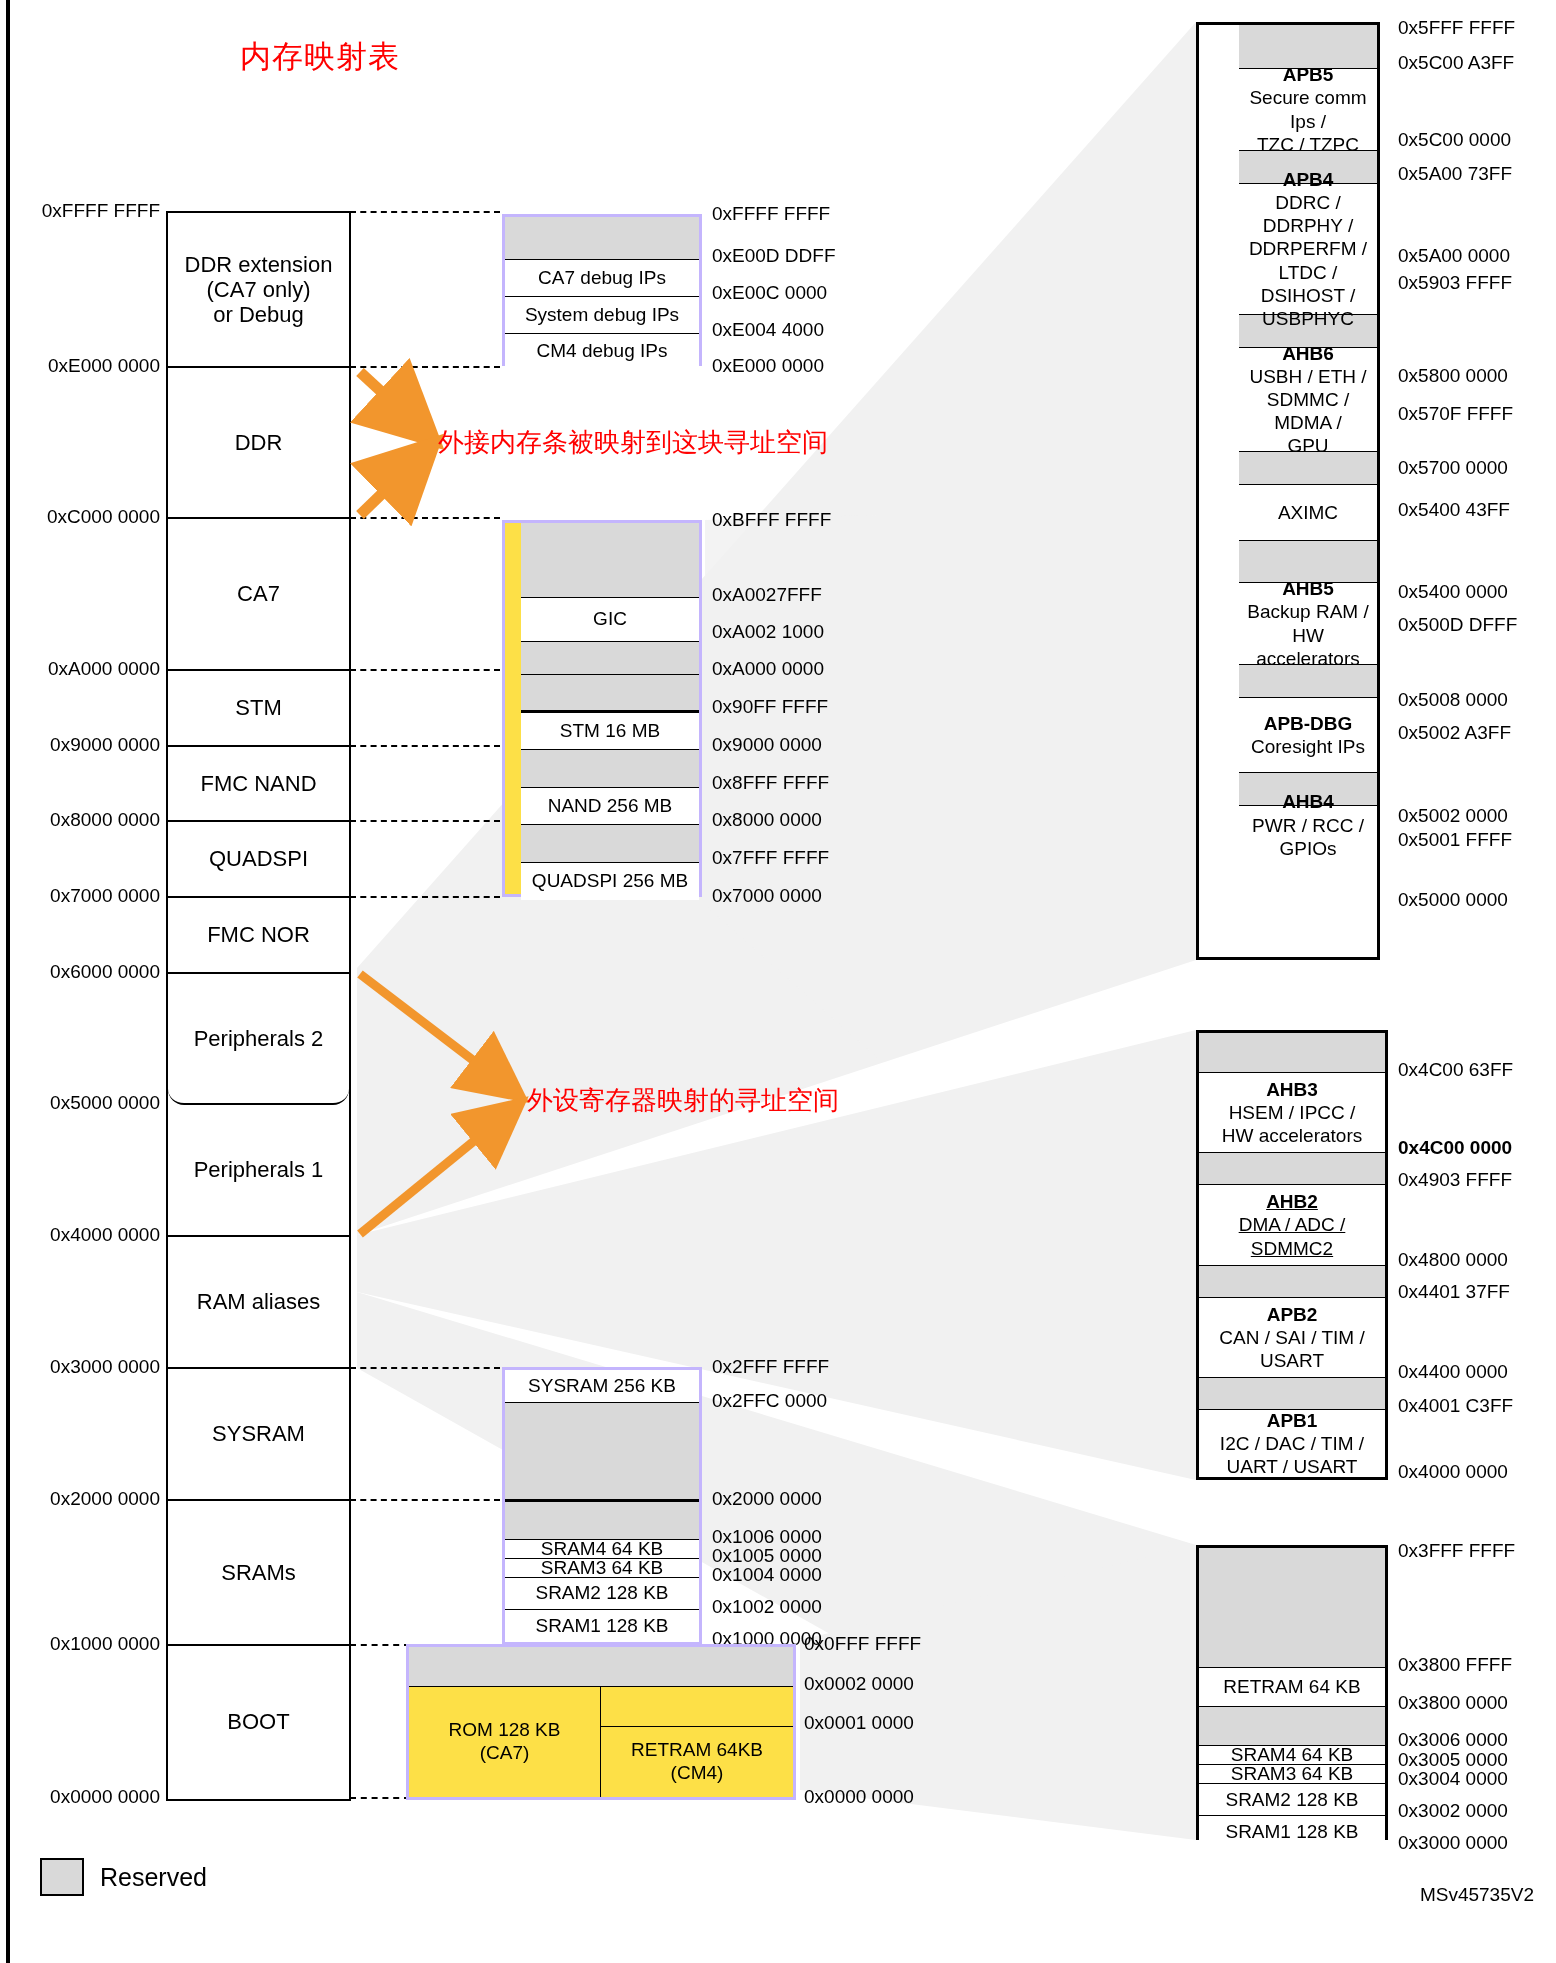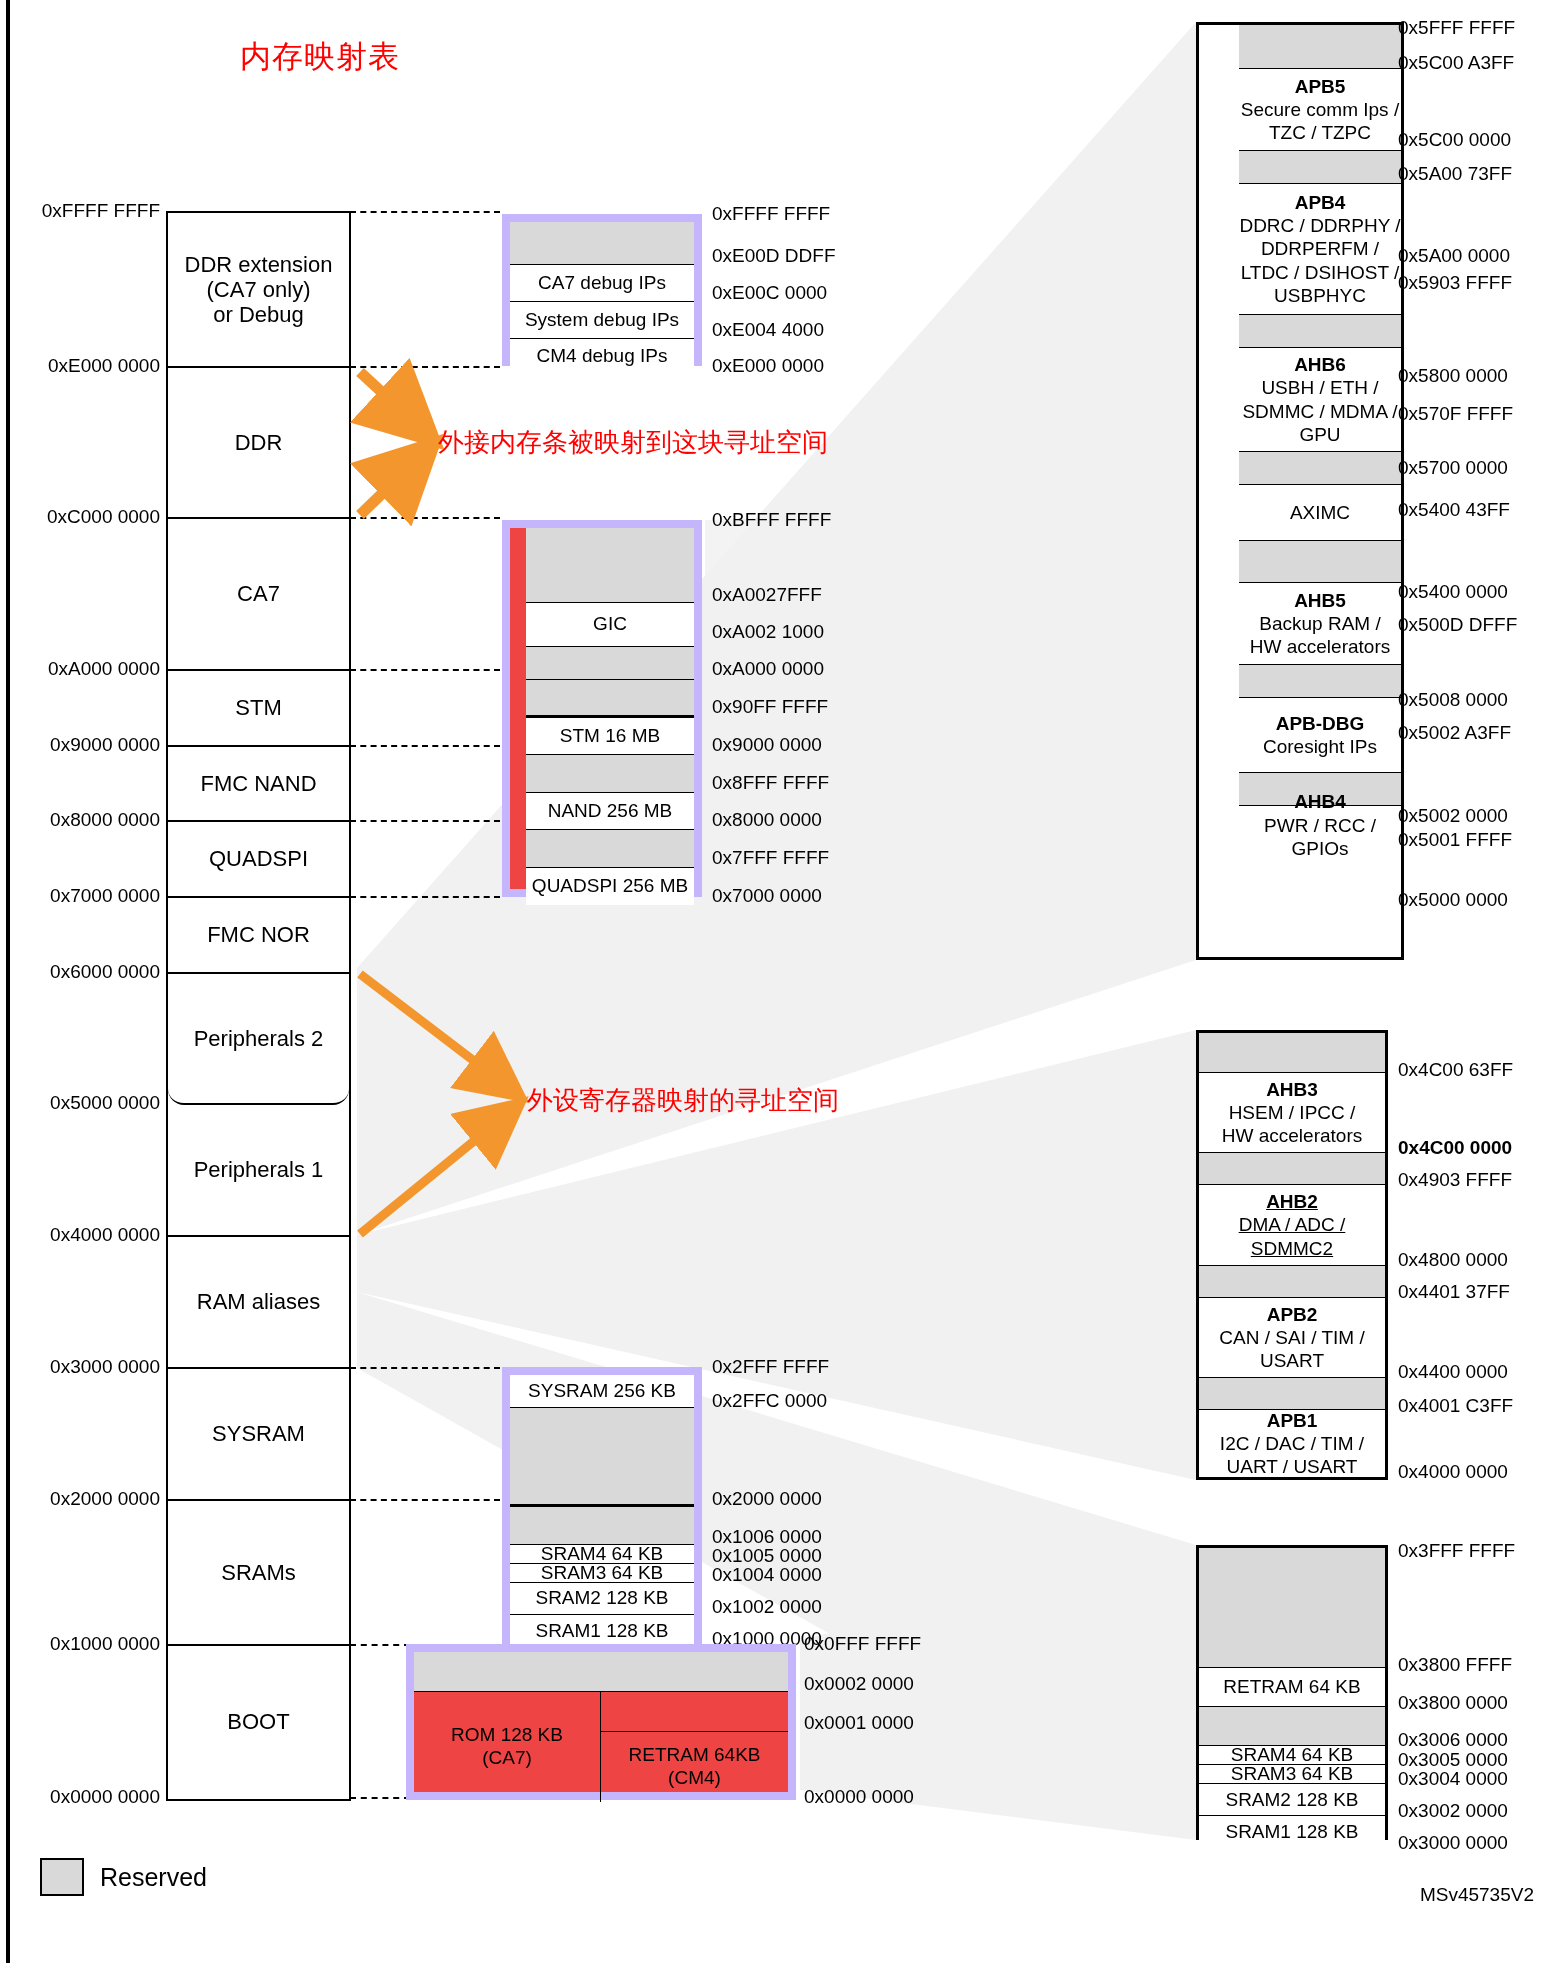--- a/index.html
+++ b/index.html
@@ -50,21 +50,21 @@
   .addrL-wrap{position:absolute;left:0;top:0;width:160px;height:1963px;}
 
   
   .dash{
     position:absolute;height:0;
     border-top:2px dashed #000;
   }
 
   
   .detail{
-    position:absolute;border:8px solid #c4b5fd;background:#ef4444;box-sizing:border-box;
+    position:absolute;border:3px solid #c4b5fd;background:#fde047;box-sizing:border-box;
   }
   .drow{
     box-sizing:border-box;width:100%;
     border-bottom:1.5px solid #000;
     display:flex;align-items:center;justify-content:center;
     font-size:19px;text-align:center;line-height:1.2;
     background:#fff;white-space:pre-line;
   }
   .drow:last-child{border-bottom:none;}
   .drow.res{background:#d9d9d9;}
@@ -233,21 +233,21 @@
     <div style="position:absolute;left:0;top:40px;width:50%;height:110px;display:flex;align-items:center;justify-content:center;white-space:pre-line;text-align:center;font-size:19px;line-height:1.2;border-right:1.5px solid #000;box-sizing:border-box;">ROM 128 KB
 (CA7)</div>
     <div style="position:absolute;left:50%;top:79px;width:50%;height:71px;display:flex;align-items:center;justify-content:center;white-space:pre-line;text-align:center;font-size:19px;line-height:1.2;border-top:1.5px solid #000;box-sizing:border-box;">RETRAM 64KB
 (CM4)</div>
   </div>
   <div class="addrR" style="left:804px;top:1644px;">0x0FFF FFFF</div>
   <div class="addrR" style="left:804px;top:1684px;">0x0002 0000</div>
   <div class="addrR" style="left:804px;top:1723px;">0x0001 0000</div>
   <div class="addrR" style="left:804px;top:1797px;">0x0000 0000</div>
 
-  <div class="bus" style="left:1196px;top:22px;width:208px;height:938px;padding-left:40px;">
+  <div class="bus" style="left:1196px;top:22px;width:184px;height:938px;padding-left:40px;">
     <div class="brow res" style="height:44px;"></div>
     <div class="brow" style="height:82px;">
       <span class="bname">APB5</span>
       <span class="bdesc">Secure comm Ips /
 TZC / TZPC</span>
     </div>
     <div class="brow res" style="height:33px;"></div>
     <div class="brow" style="height:131px;">
       <span class="bname">APB4</span>
       <span class="bdesc">DDRC / DDRPHY /

